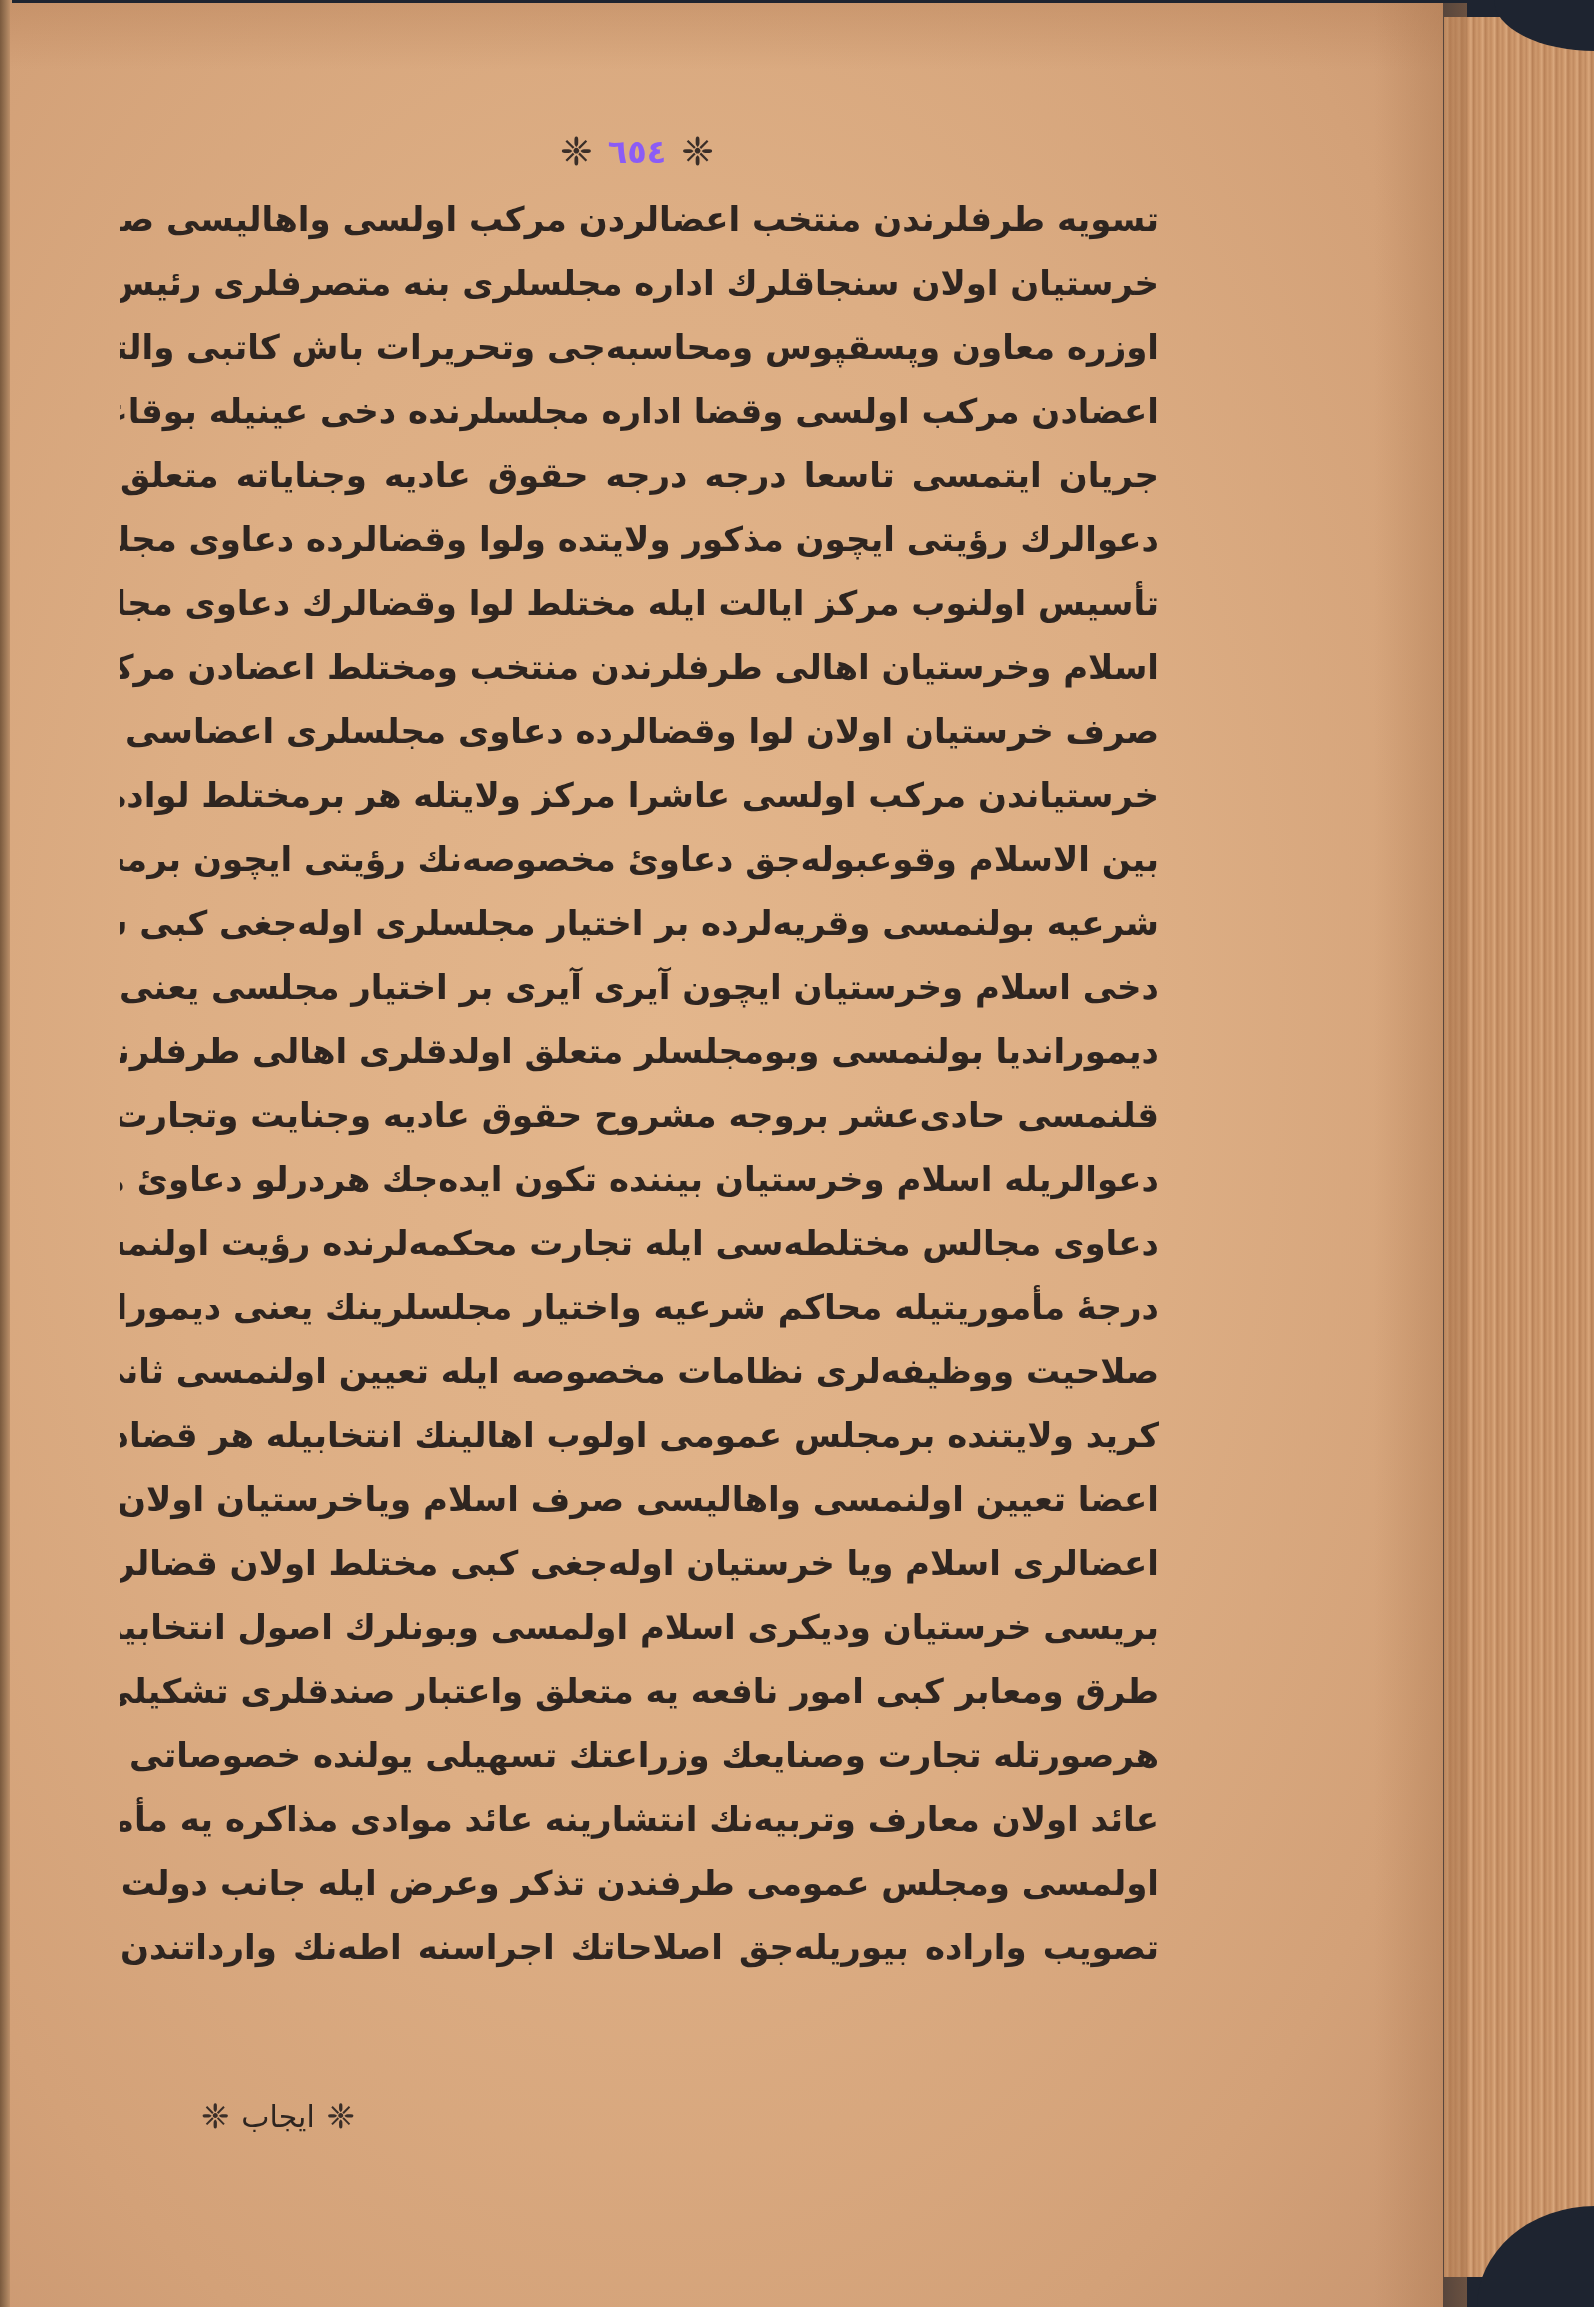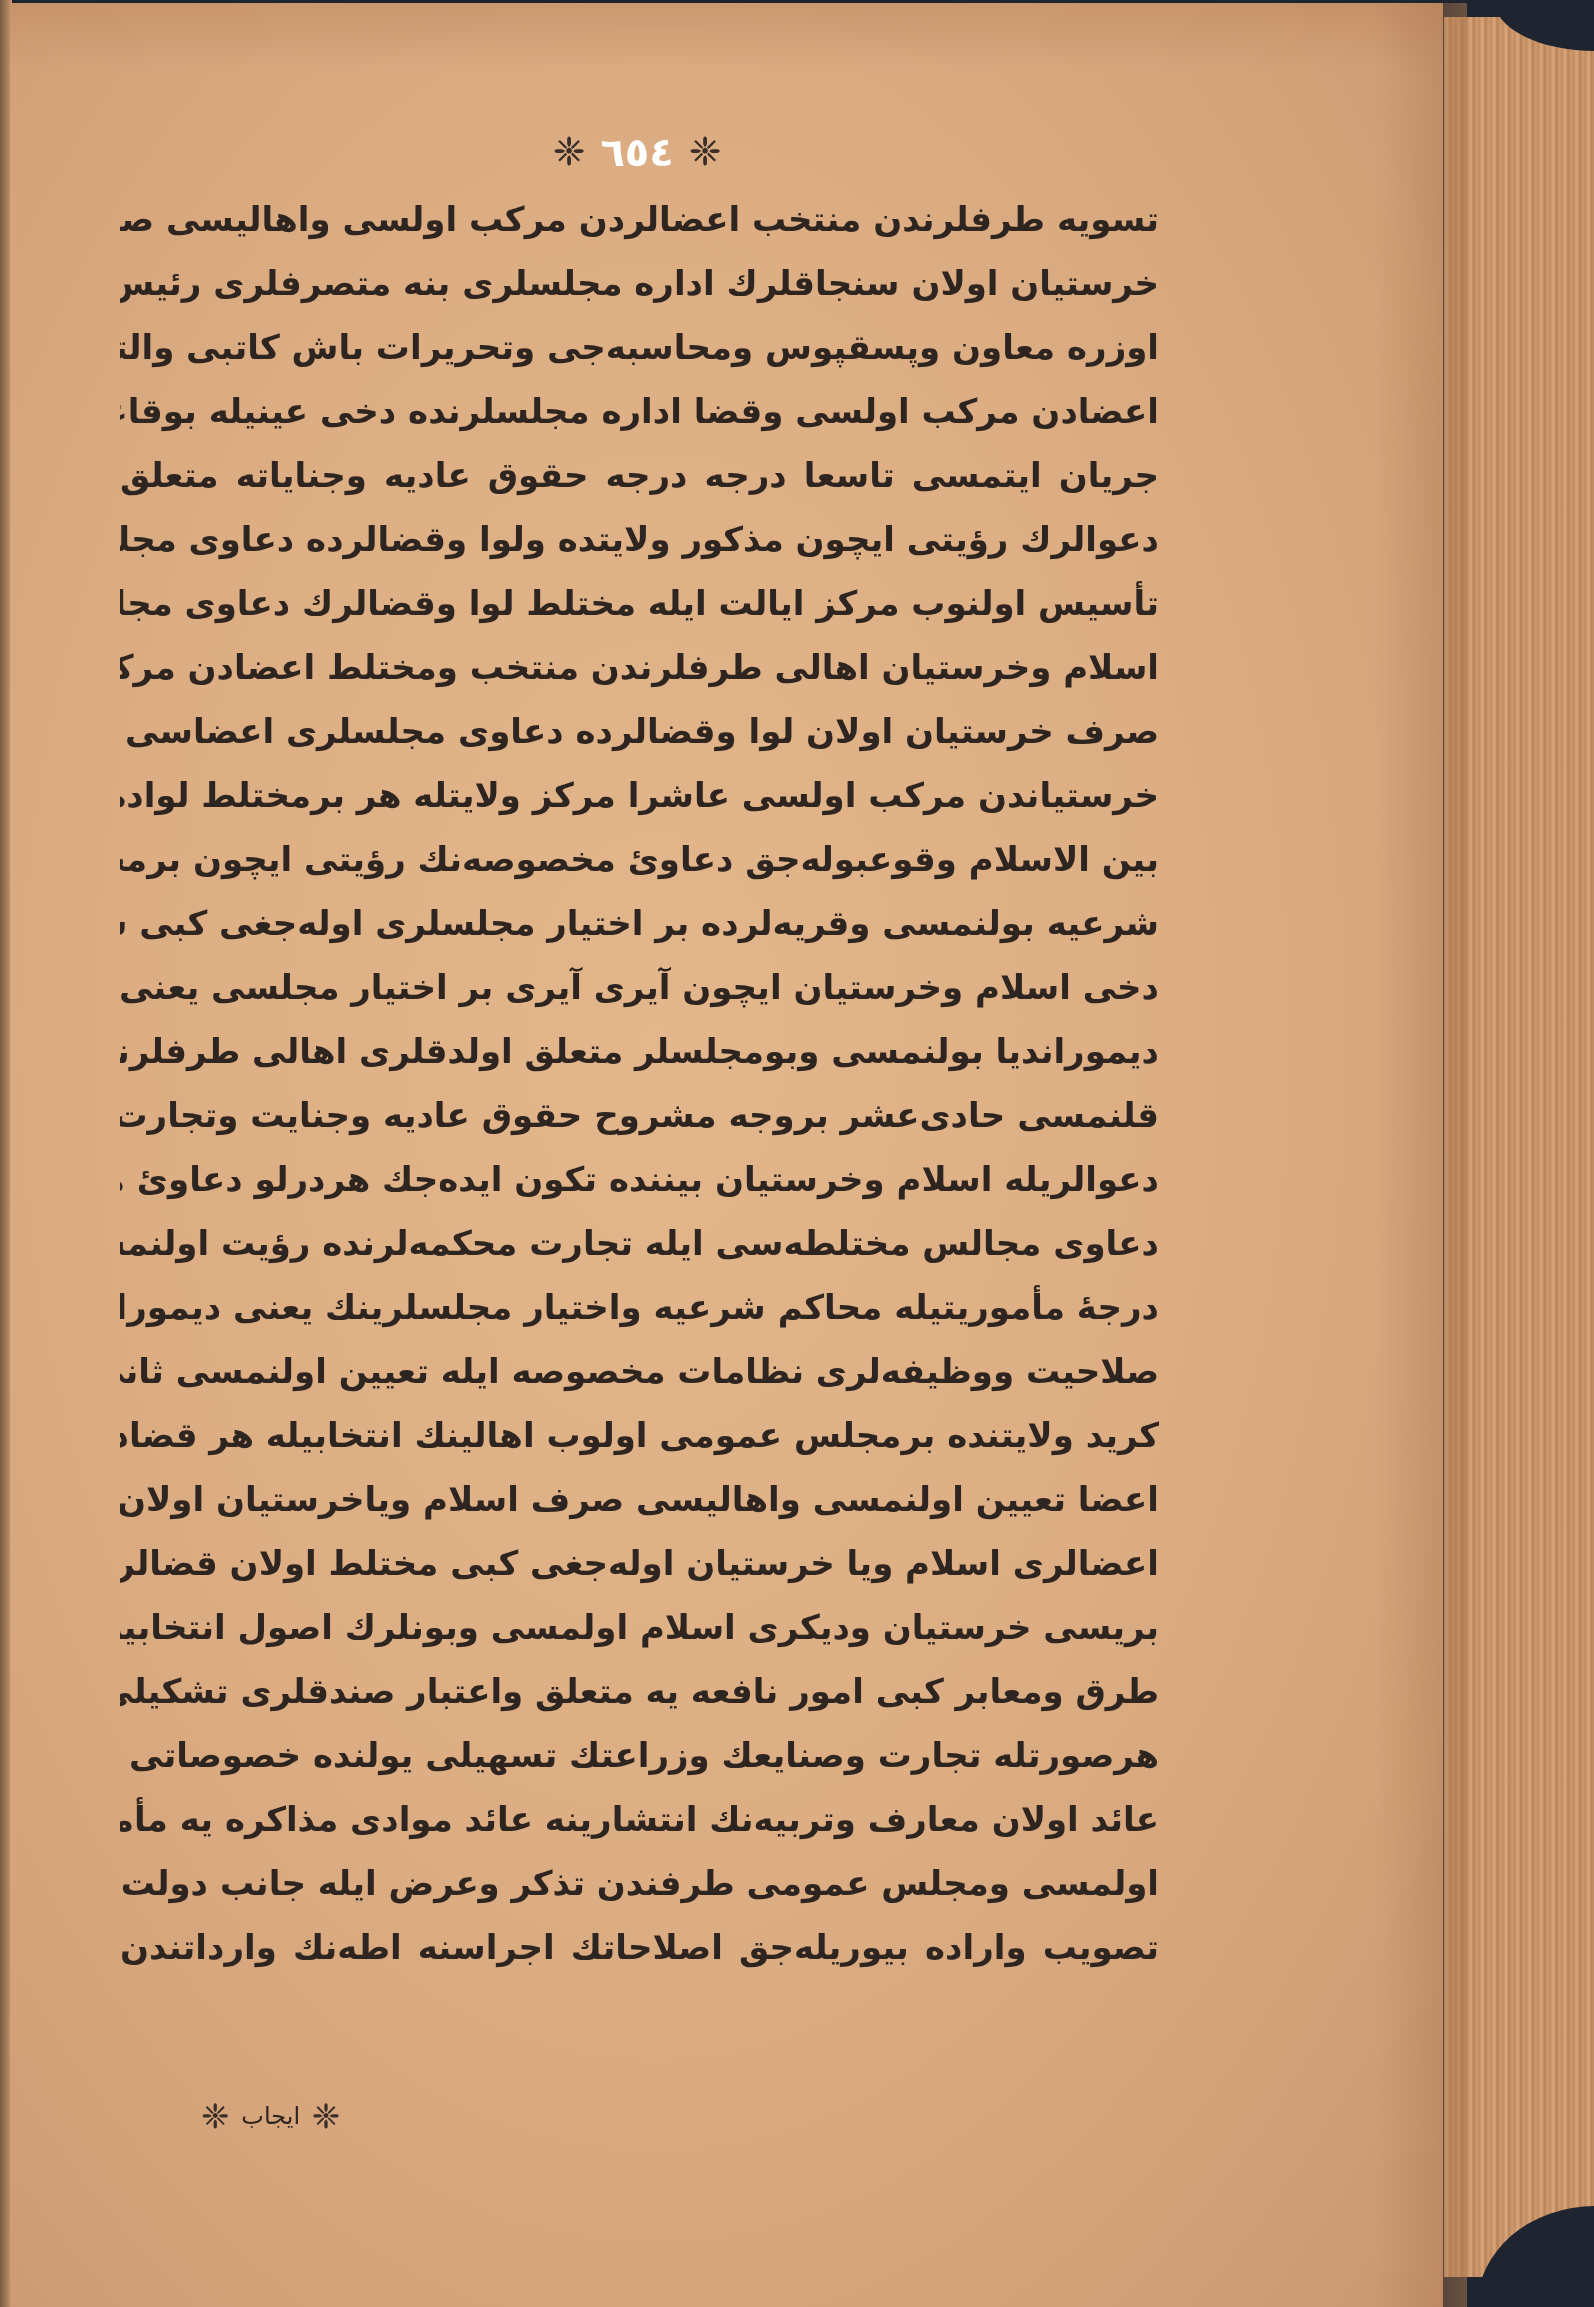--- a/index.html
+++ b/index.html
@@ -52,21 +52,21 @@
     position: absolute; left: 540px; top: 122px; width: 194px; height: 59px;
     display: flex; align-items: center; justify-content: center; gap: 15px;
     direction: rtl;
     color: #3b2f29;
   }
   .ornament {
     font-size: 39px; line-height: 1; color: #3a2e28;
   }
   .page-number {
     font-family: "DejaVu Sans", sans-serif;
-    font-size: 40px; font-weight: bold; color: #ffffff;
+    font-size: 32px; font-weight: bold; color: #8b5cf6;
     letter-spacing: 1.7px;
   }
 
   .text-block {
     position: absolute; left: 120px; top: 187px; width: 1039px;
     direction: rtl;
     font-weight: bold;
   }
   .line {
     height: 64px;
@@ -79,21 +79,21 @@
     white-space: nowrap;
     overflow: hidden;
   }
 
   .catchword {
     position: absolute; left: 201px; top: 2096px;
     display: flex; align-items: center; gap: 11.8px; direction: rtl;
     color: #3a2e28;
   }
   .catchword-text {
-    font-family: "DejaVu Sans", sans-serif; font-size: 24px; color: #2e2520;
+    font-family: "DejaVu Sans", sans-serif; font-size: 30px; color: #2e2520;
   }
   .catch-ornament { font-size: 34px; color: #3a2e28; }
 </style>
 </head>
 <body>
 
 <div class="book">
   <div class="left-edge"></div>
   <div class="page-edges"></div>
   <div class="page"></div>

